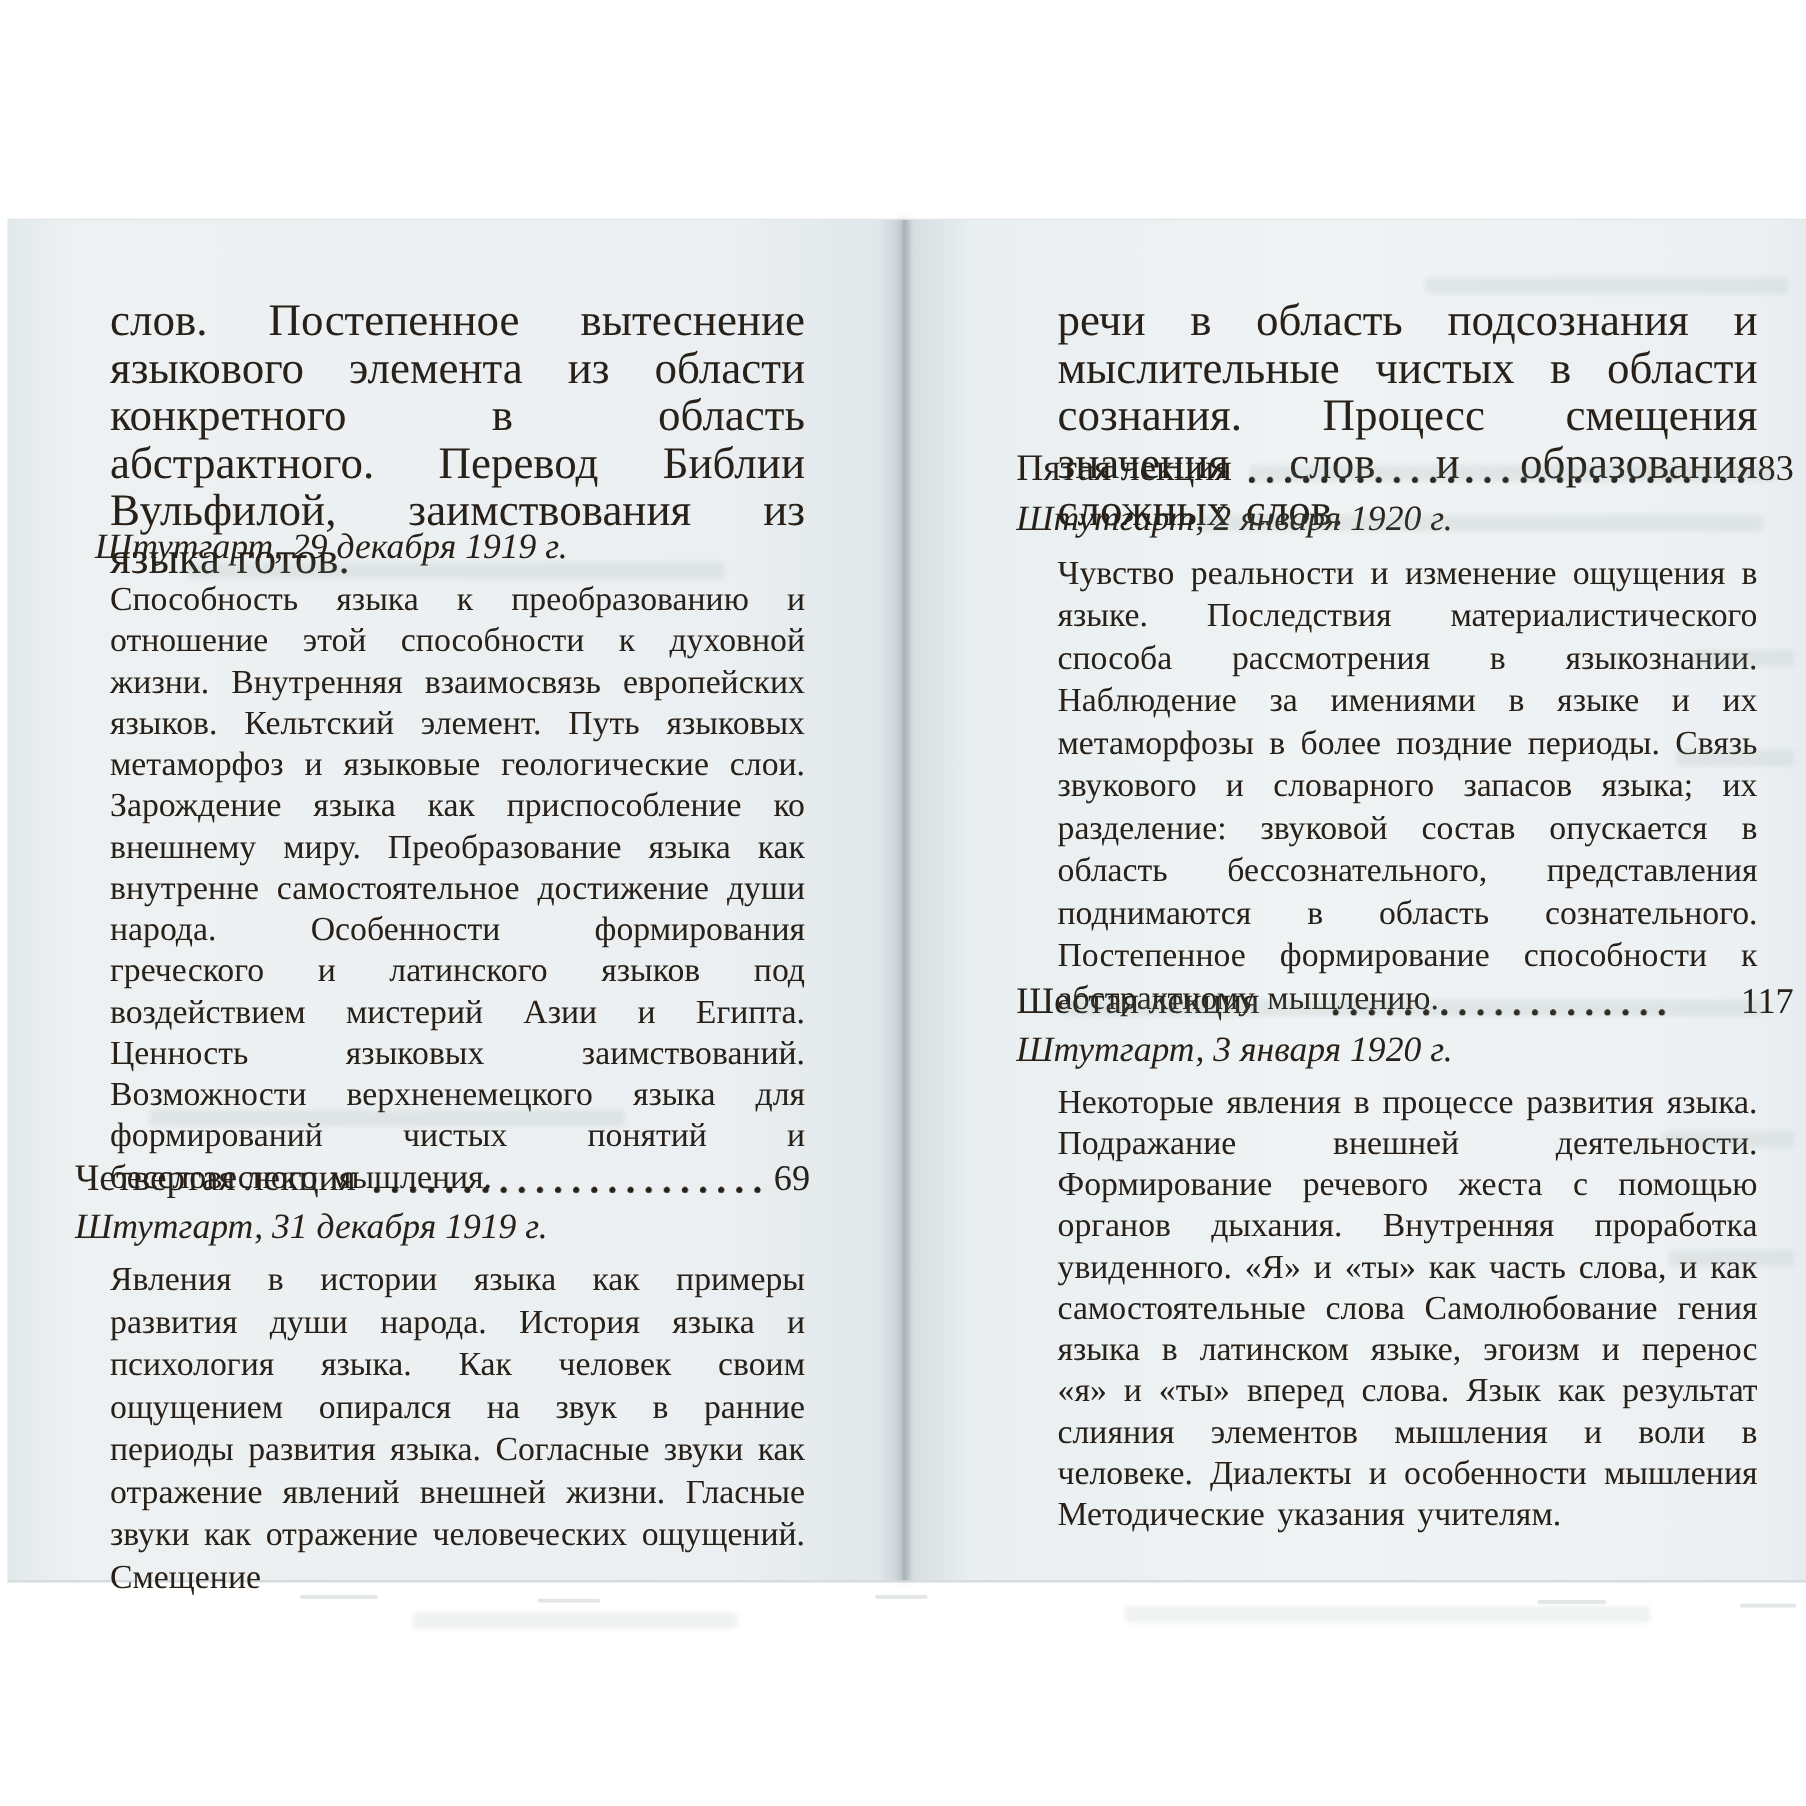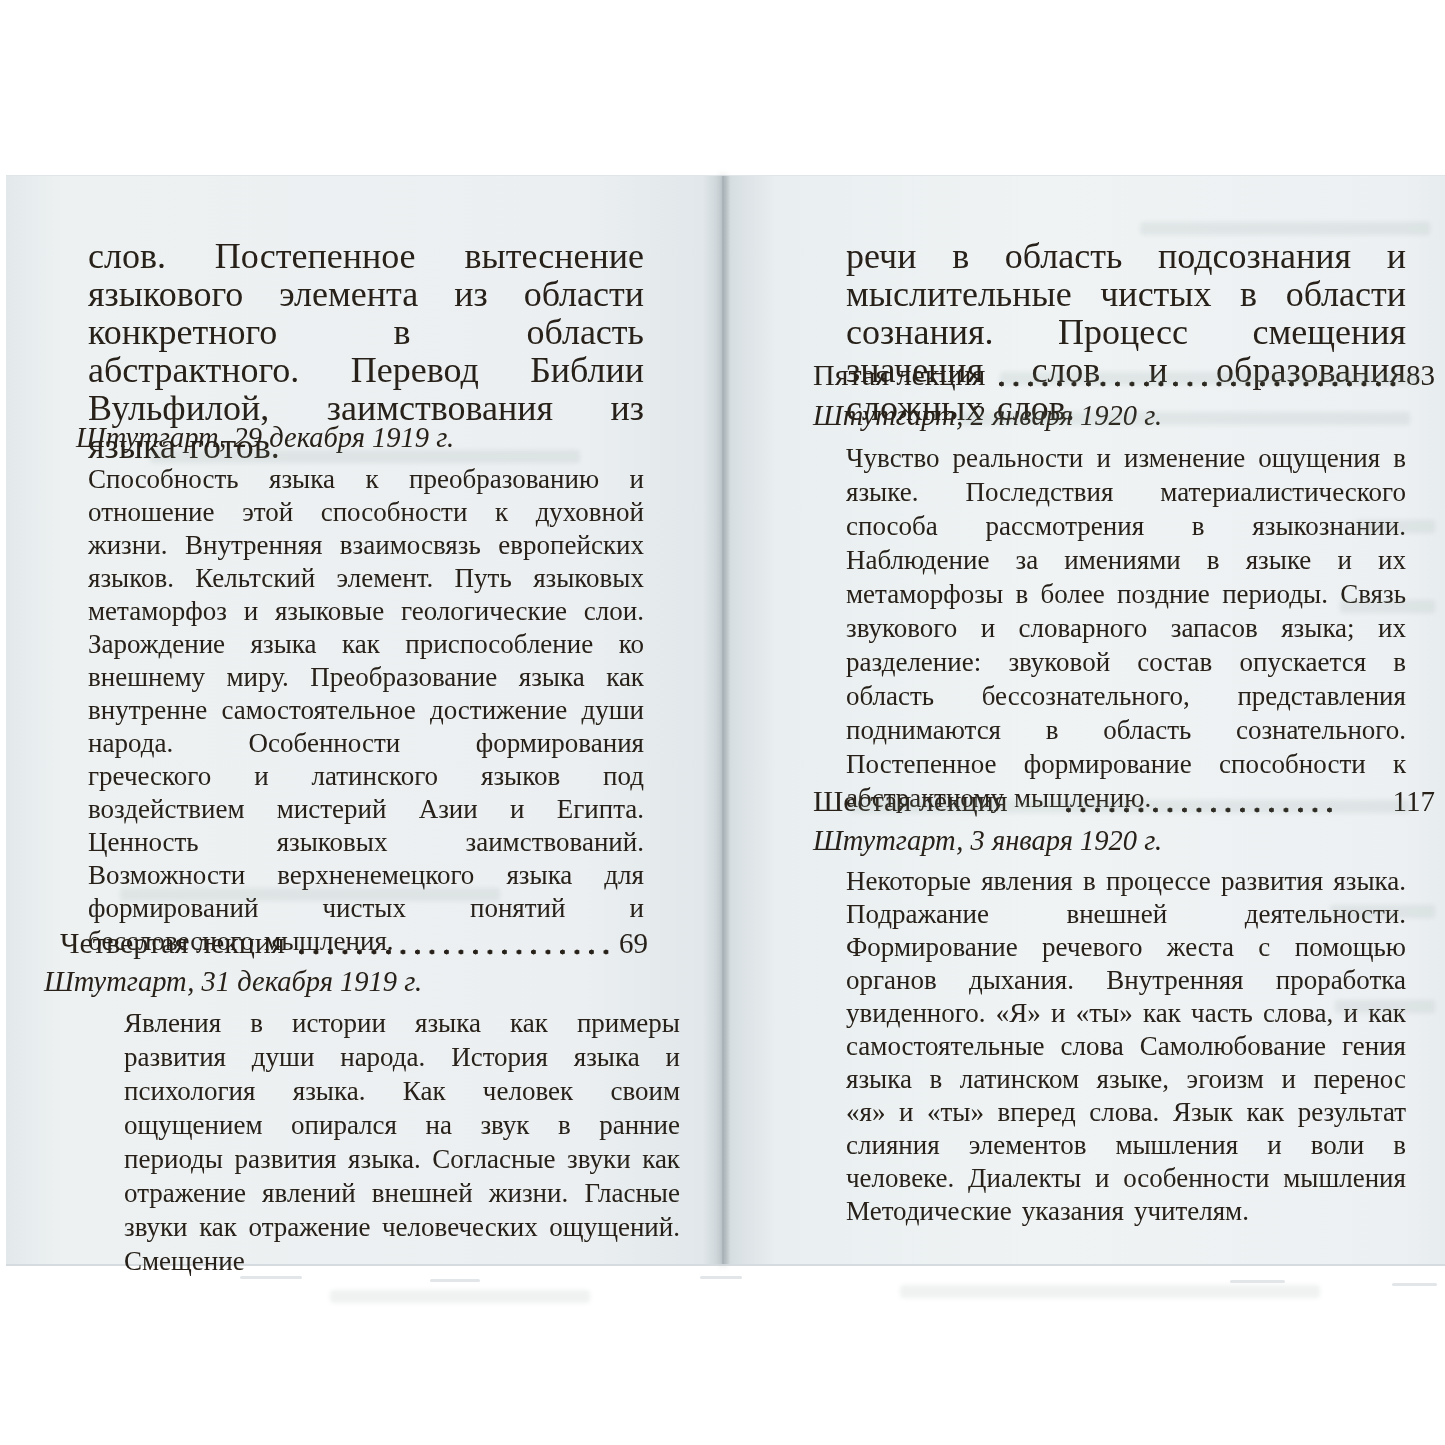--- a/index.html
+++ b/index.html
@@ -104,22 +104,22 @@
   <p class="blk cont" style="left:88px; top:212px; width:556px;">слов. Постепенное вытеснение языкового элемента из области конкретного в область абстрактного. Перевод Библии Вульфилой, заимствования из языка готов.</p>
 
   <p class="blk entry-date" style="left:60px; top:421px;margin-left:16px;">Штутгарт, 29 декабря 1919 г.</p>
   <p class="blk summary tight" style="left:88px; top:463px; width:556px;">Способность языка к преобразованию и отношение этой способности к духовной жизни. Внутренняя взаимосвязь европейских языков. Кельтский элемент. Путь языковых метаморфоз и языковые геологические слои. Зарождение языка как приспособление ко внешнему миру. Преобразование языка как внутренне самостоятельное достижение души народа. Особенности формирования греческого и латинского языков под воздействием мистерий Азии и Египта. Ценность языковых заимствований. Возможности верхненемецкого языка для формирований чистых понятий и бессловесного мышления.</p>
 
   <div class="blk entry-heading" style="left:60px; top:926px; width:588px;">
     <span>Четвертая лекция</span>
     <span class="leader"></span>
     <span class="page-num">69</span>
   </div>
-  <p class="blk entry-date" style="left:44px; top:965px;">Штутгарт, 31 декабря 1919 г.</p>
-  <p class="blk summary" style="left:88px; top:1006px; width:556px;margin-left:36px;">Явления в истории языка как примеры развития души народа. История языка и психология языка. Как человек своим ощущением опирался на звук в ранние периоды развития языка. Согласные звуки как отражение явлений внешней жизни. Гласные звуки как отражение человеческих ощущений. Смещение</p>
+  <p class="blk entry-date" style="left:60px; top:965px;">Штутгарт, 31 декабря 1919 г.</p>
+  <p class="blk summary" style="left:88px; top:1006px; width:556px;">Явления в истории языка как примеры развития души народа. История языка и психология языка. Как человек своим ощущением опирался на звук в ранние периоды развития языка. Согласные звуки как отражение явлений внешней жизни. Гласные звуки как отражение человеческих ощущений. Смещение</p>
 
   <p class="blk cont" style="left:846px; top:212px; width:560px;">речи в область подсознания и мыслительные чистых в области сознания. Процесс смещения значения слов и образования сложных слов.</p>
 
   <div class="blk entry-heading" style="left:813px; top:358px; width:622px;">
     <span>Пятая лекция</span>
     <span class="leader"></span>
     <span class="page-num">83</span>
   </div>
   <p class="blk entry-date" style="left:813px; top:399px;">Штутгарт, 2 января 1920 г.</p>
   <p class="blk summary" style="left:846px; top:441px; width:560px;">Чувство реальности и изменение ощущения в языке. Последствия материалистического способа рассмотрения в языкознании. Наблюдение за имениями в языке и их метаморфозы в более поздние периоды. Связь звукового и словарного запасов языка; их разделение: звуковой состав опускается в область бессознательного, представления поднимаются в область сознательного. Постепенное формирование способности к абстрактному мышлению.</p>

